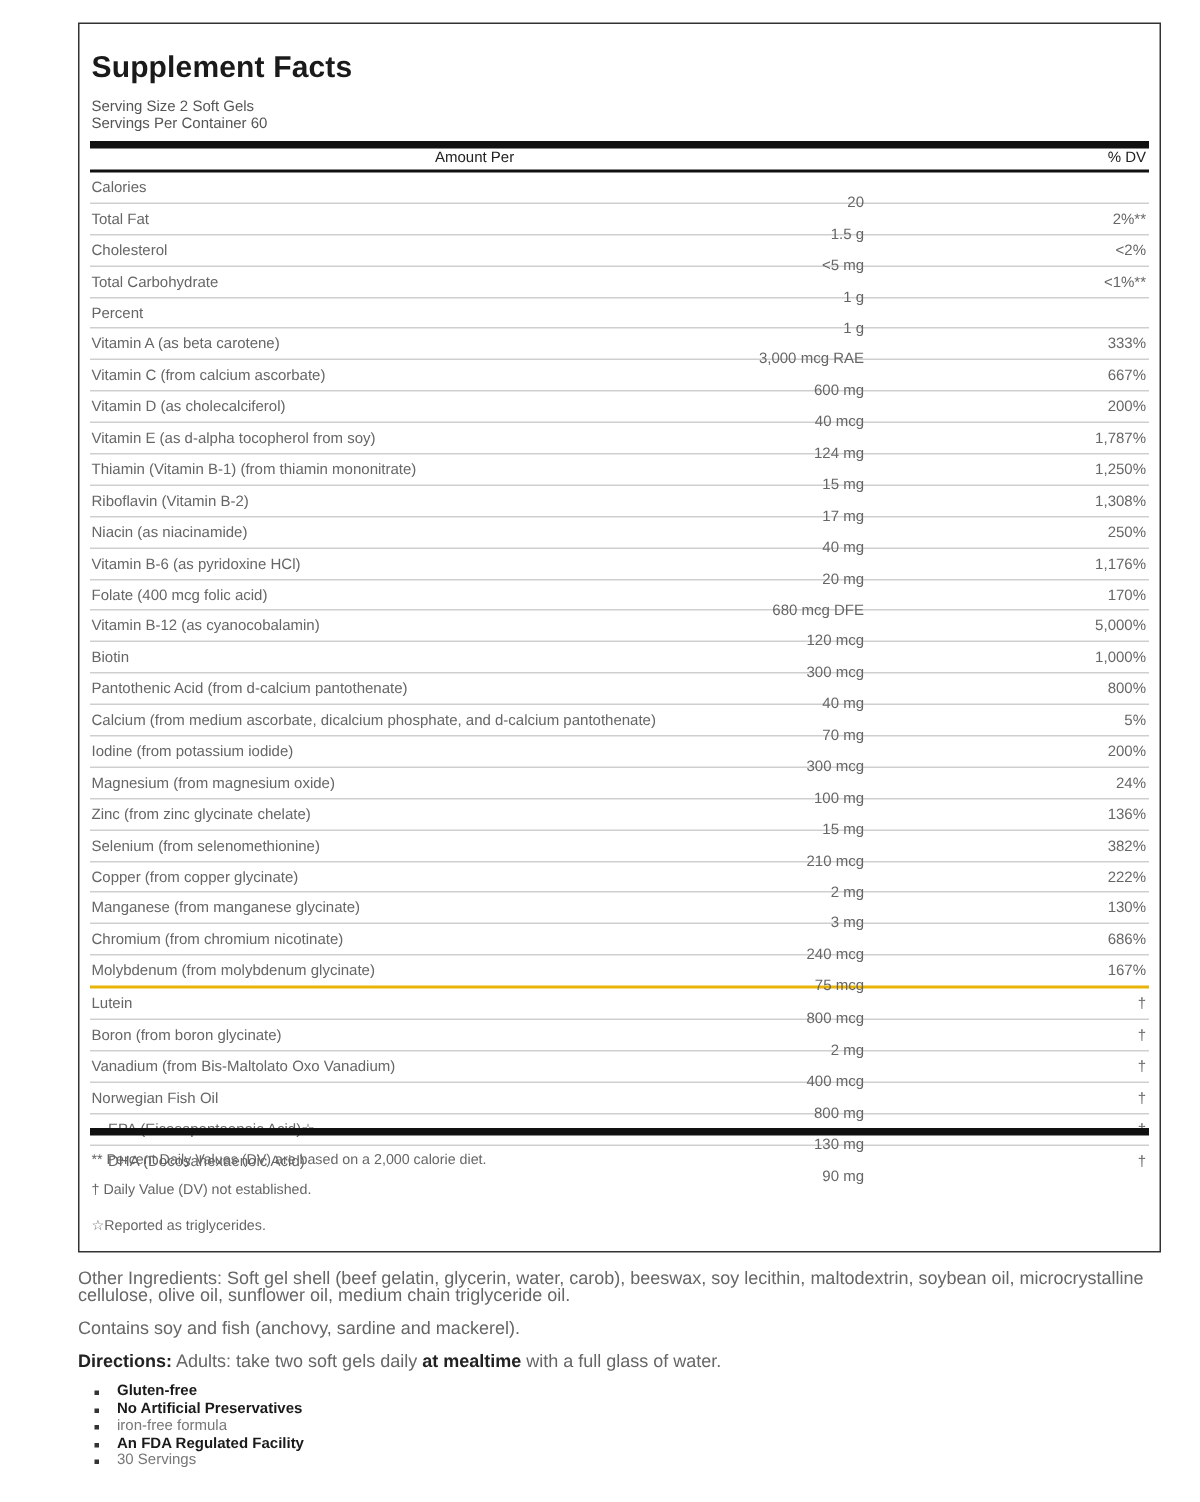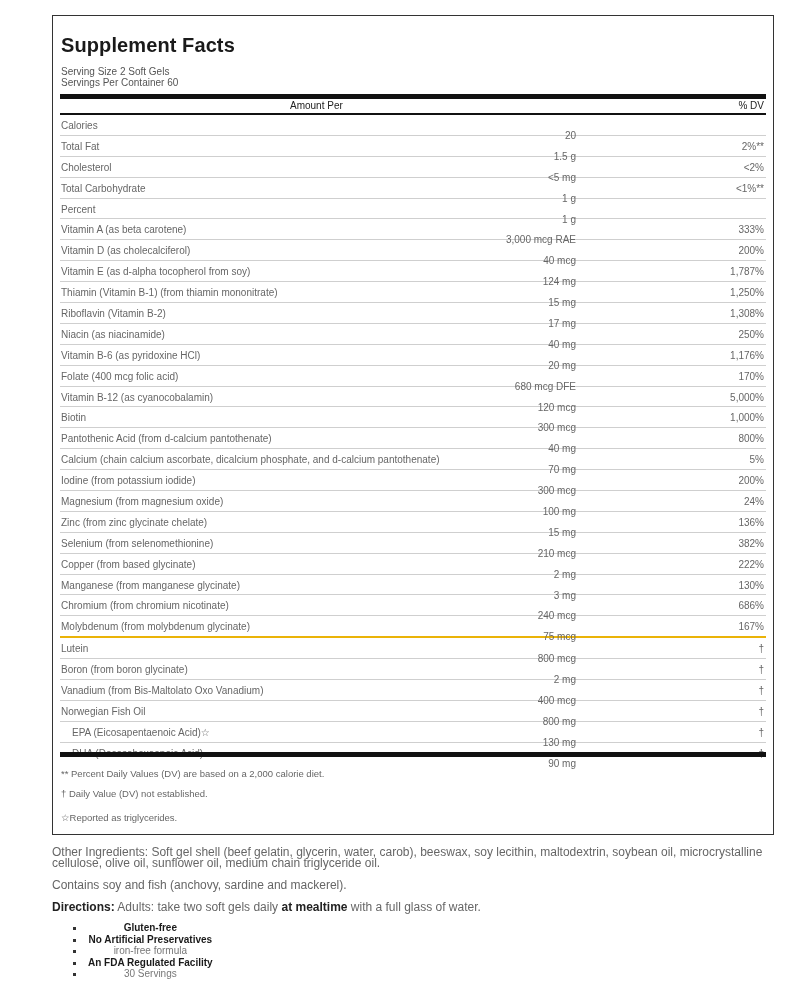--- a/index.html
+++ b/index.html
@@ -46,22 +46,22 @@
     }
     .foot {
       position: absolute; left: 8px; font-size: 9.5px; color: #666;
     }
     .other {
       position: absolute; left: 52px; font-size: 12px; color: #666; line-height: 11px;
     }
     .directions-label { font-weight: bold; color: #222; }
     .bold-dark { font-weight: bold; color: #222; }
     .bullets {
-      position: absolute; left: 72px; top: 922px; margin: 0; padding: 0; list-style: none;
-      font-size: 10px; line-height: 11.5px; text-align: center;
+      position: absolute; left: 62px; top: 922px; margin: 0; padding: 0; list-style: none;
+      font-size: 10px; line-height: 11.5px;
     }
     .bullets li { position: relative; padding-left: 16px; }
     .bullets li::before {
       content: ""; position: absolute; left: 1px; top: 5px; width: 3px; height: 3px; background: #333;
     }
     .bullets li.strong { font-weight: bold; color: #1a1a1a; }
     .bullets li.light { color: #777; }
   </style>
 </head>
 <body>
@@ -102,20 +102,25 @@
         <span class="name">Percent</span>
         <span class="amount">1 g</span>
         <span class="dv"></span>
       </div>
       <div class="row">
         <span class="name">Vitamin A (as beta carotene)</span>
         <span class="amount">3,000 mcg RAE</span>
         <span class="dv">333%</span>
       </div>
       <div class="row">
+        <span class="name">Vitamin C (from calcium ascorbate)</span>
+        <span class="amount">600 mg</span>
+        <span class="dv">667%</span>
+      </div>
+      <div class="row">
         <span class="name">Vitamin D (as cholecalciferol)</span>
         <span class="amount">40 mcg</span>
         <span class="dv">200%</span>
       </div>
       <div class="row">
         <span class="name">Vitamin E (as d-alpha tocopherol from soy)</span>
         <span class="amount">124 mg</span>
         <span class="dv">1,787%</span>
       </div>
       <div class="row">
@@ -152,21 +157,21 @@
         <span class="name">Biotin</span>
         <span class="amount">300 mcg</span>
         <span class="dv">1,000%</span>
       </div>
       <div class="row">
         <span class="name">Pantothenic Acid (from d-calcium pantothenate)</span>
         <span class="amount">40 mg</span>
         <span class="dv">800%</span>
       </div>
       <div class="row">
-        <span class="name">Calcium (chain calcium ascorbate, dicalcium phosphate, and d-calcium pantothenate)</span>
+        <span class="name">Calcium (from medium ascorbate, dicalcium phosphate, and d-calcium pantothenate)</span>
         <span class="amount">70 mg</span>
         <span class="dv">5%</span>
       </div>
       <div class="row">
         <span class="name">Iodine (from potassium iodide)</span>
         <span class="amount">300 mcg</span>
         <span class="dv">200%</span>
       </div>
       <div class="row">
         <span class="name">Magnesium (from magnesium oxide)</span>
@@ -177,21 +182,21 @@
         <span class="name">Zinc (from zinc glycinate chelate)</span>
         <span class="amount">15 mg</span>
         <span class="dv">136%</span>
       </div>
       <div class="row">
         <span class="name">Selenium (from selenomethionine)</span>
         <span class="amount">210 mcg</span>
         <span class="dv">382%</span>
       </div>
       <div class="row">
-        <span class="name">Copper (from based glycinate)</span>
+        <span class="name">Copper (from copper glycinate)</span>
         <span class="amount">2 mg</span>
         <span class="dv">222%</span>
       </div>
       <div class="row">
         <span class="name">Manganese (from manganese glycinate)</span>
         <span class="amount">3 mg</span>
         <span class="dv">130%</span>
       </div>
       <div class="row">
         <span class="name">Chromium (from chromium nicotinate)</span>

